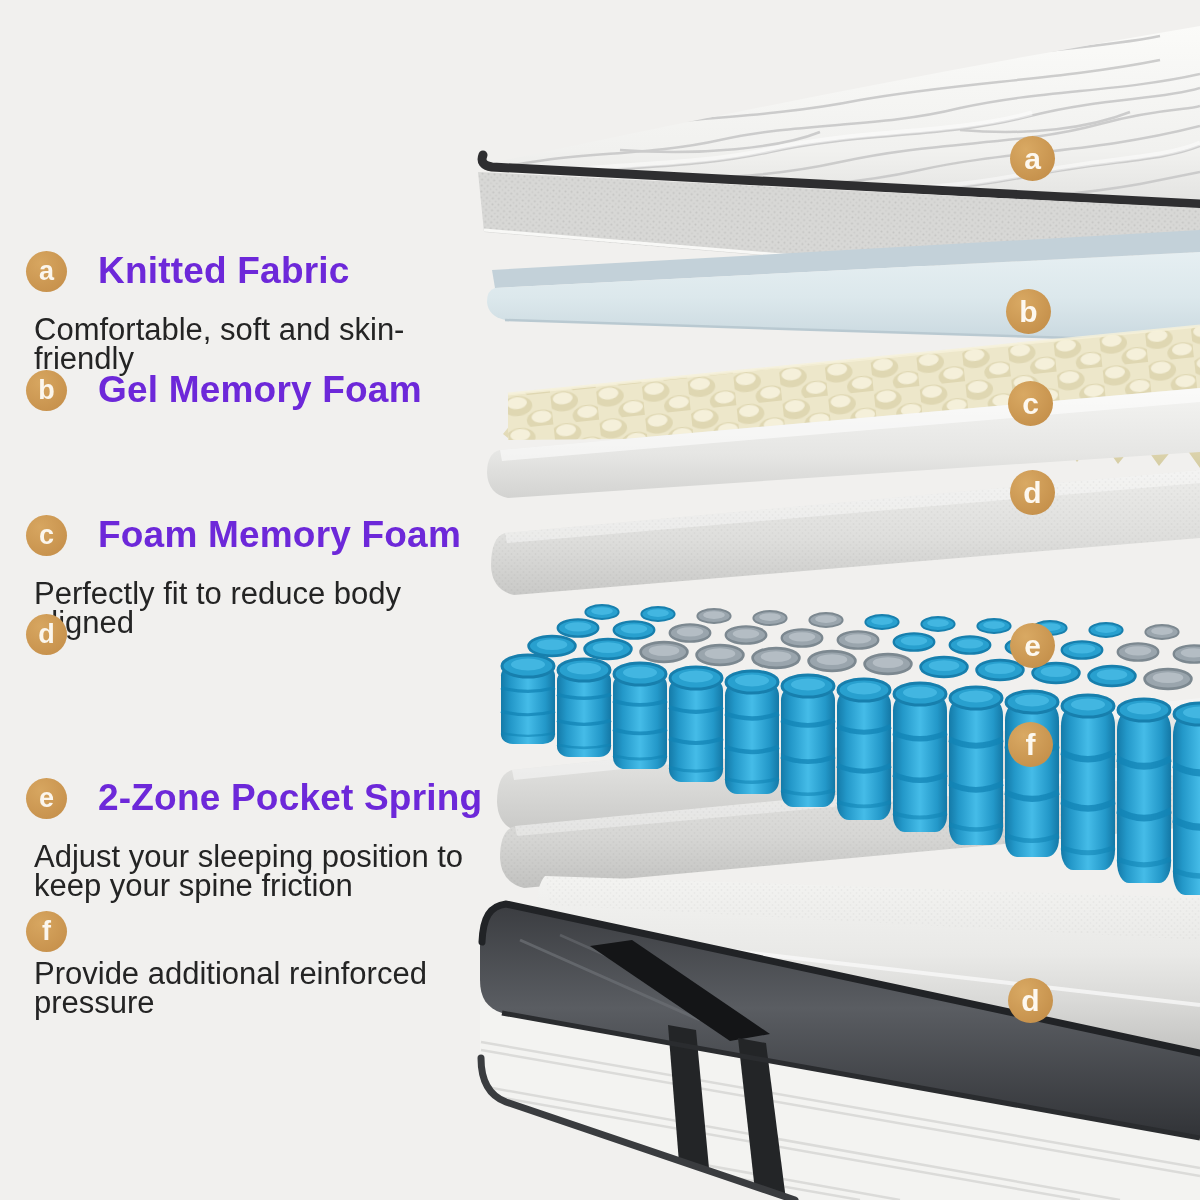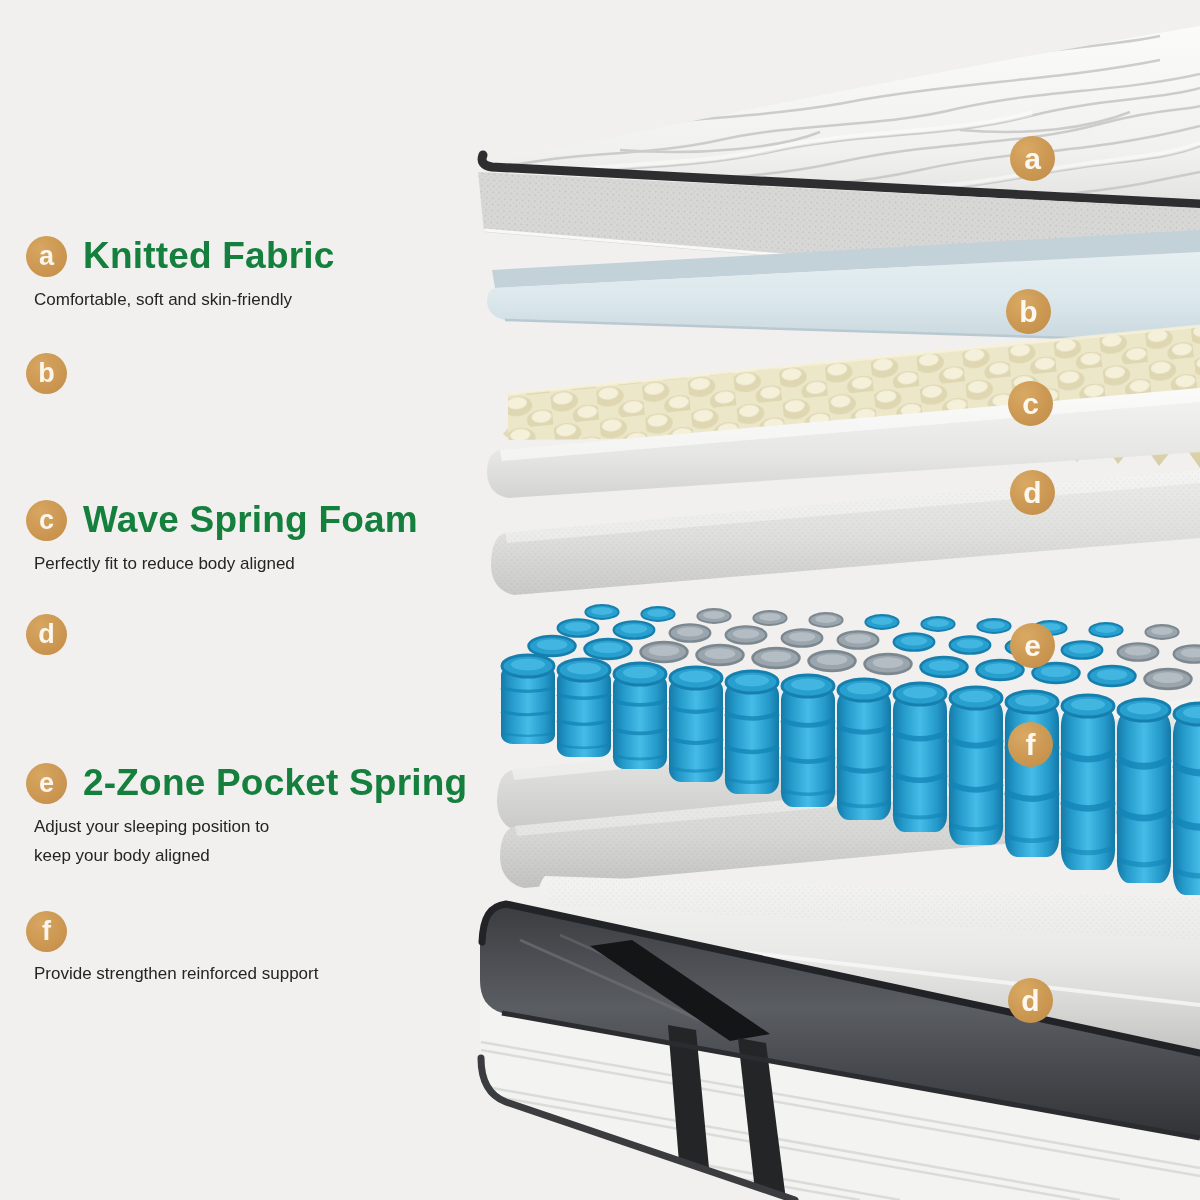--- a/index.html
+++ b/index.html
@@ -12,24 +12,24 @@
 
   
   .section{position:absolute;left:26px;width:470px;}
   .section .row{display:flex;align-items:center;gap:15px;}
   .badge{
     width:41px;height:41px;border-radius:50%;flex:0 0 41px;
     background:radial-gradient(circle at 35% 30%, #D7A660, #C38C47);
     color:#FBF6ED;font-size:27px;font-weight:700;line-height:41px;text-align:center;
   }
   .section h2{
-    margin:1px;font-size:37px;font-weight:600;color:#15803d;letter-spacing:.2px;white-space:nowrap;
+    margin:16px;font-size:37px;font-weight:600;color:#6d28d9;letter-spacing:.2px;white-space:nowrap;
   }
   .section p{
-    margin:7px 0 0 8px;font-size:17px;line-height:29px;color:#242424;white-space:pre-line;
+    margin:7px 0 0 8px;font-size:31px;line-height:29px;color:#242424;white-space:pre-line;
   }
 
   
   .img-badge{
     position:absolute;width:45px;height:45px;border-radius:50%;
     background:radial-gradient(circle at 35% 30%, #D9A963, #C08A45);
     color:#FDF8EF;font-size:30px;font-weight:700;line-height:45px;text-align:center;
     z-index:5;
   }
 </style>
@@ -299,44 +299,45 @@
   <div class="row">
     <span class="badge">a</span>
     <h2>Knitted Fabric</h2>
   </div>
   <p>Comfortable, soft and skin-friendly</p>
 </section>
 
 <section class="section" style="top:353px;">
   <div class="row">
     <span class="badge">b</span>
+    <h2>Gel Memory Foam</h2>
   </div>
 </section>
 
 <section class="section" style="top:498px;">
   <div class="row">
     <span class="badge">c</span>
-    <h2>Wave Spring Foam</h2>
+    <h2>Foam Memory Foam</h2>
   </div>
   <p>Perfectly fit to reduce body aligned</p>
 </section>
 
 <section class="section" style="top:614px;">
   <div class="row">
     <span class="badge">d</span>
   </div>
 </section>
 
 <section class="section" style="top:761px;">
   <div class="row">
     <span class="badge">e</span>
     <h2>2-Zone Pocket Spring</h2>
   </div>
   <p>Adjust your sleeping position to
-keep your body aligned</p>
+keep your spine friction</p>
 </section>
 
 <section class="section" style="top:911px;">
   <div class="row">
     <span class="badge">f</span>
   </div>
-  <p>Provide strengthen reinforced support</p>
+  <p>Provide additional reinforced pressure</p>
 </section>
 
 </body></html>

